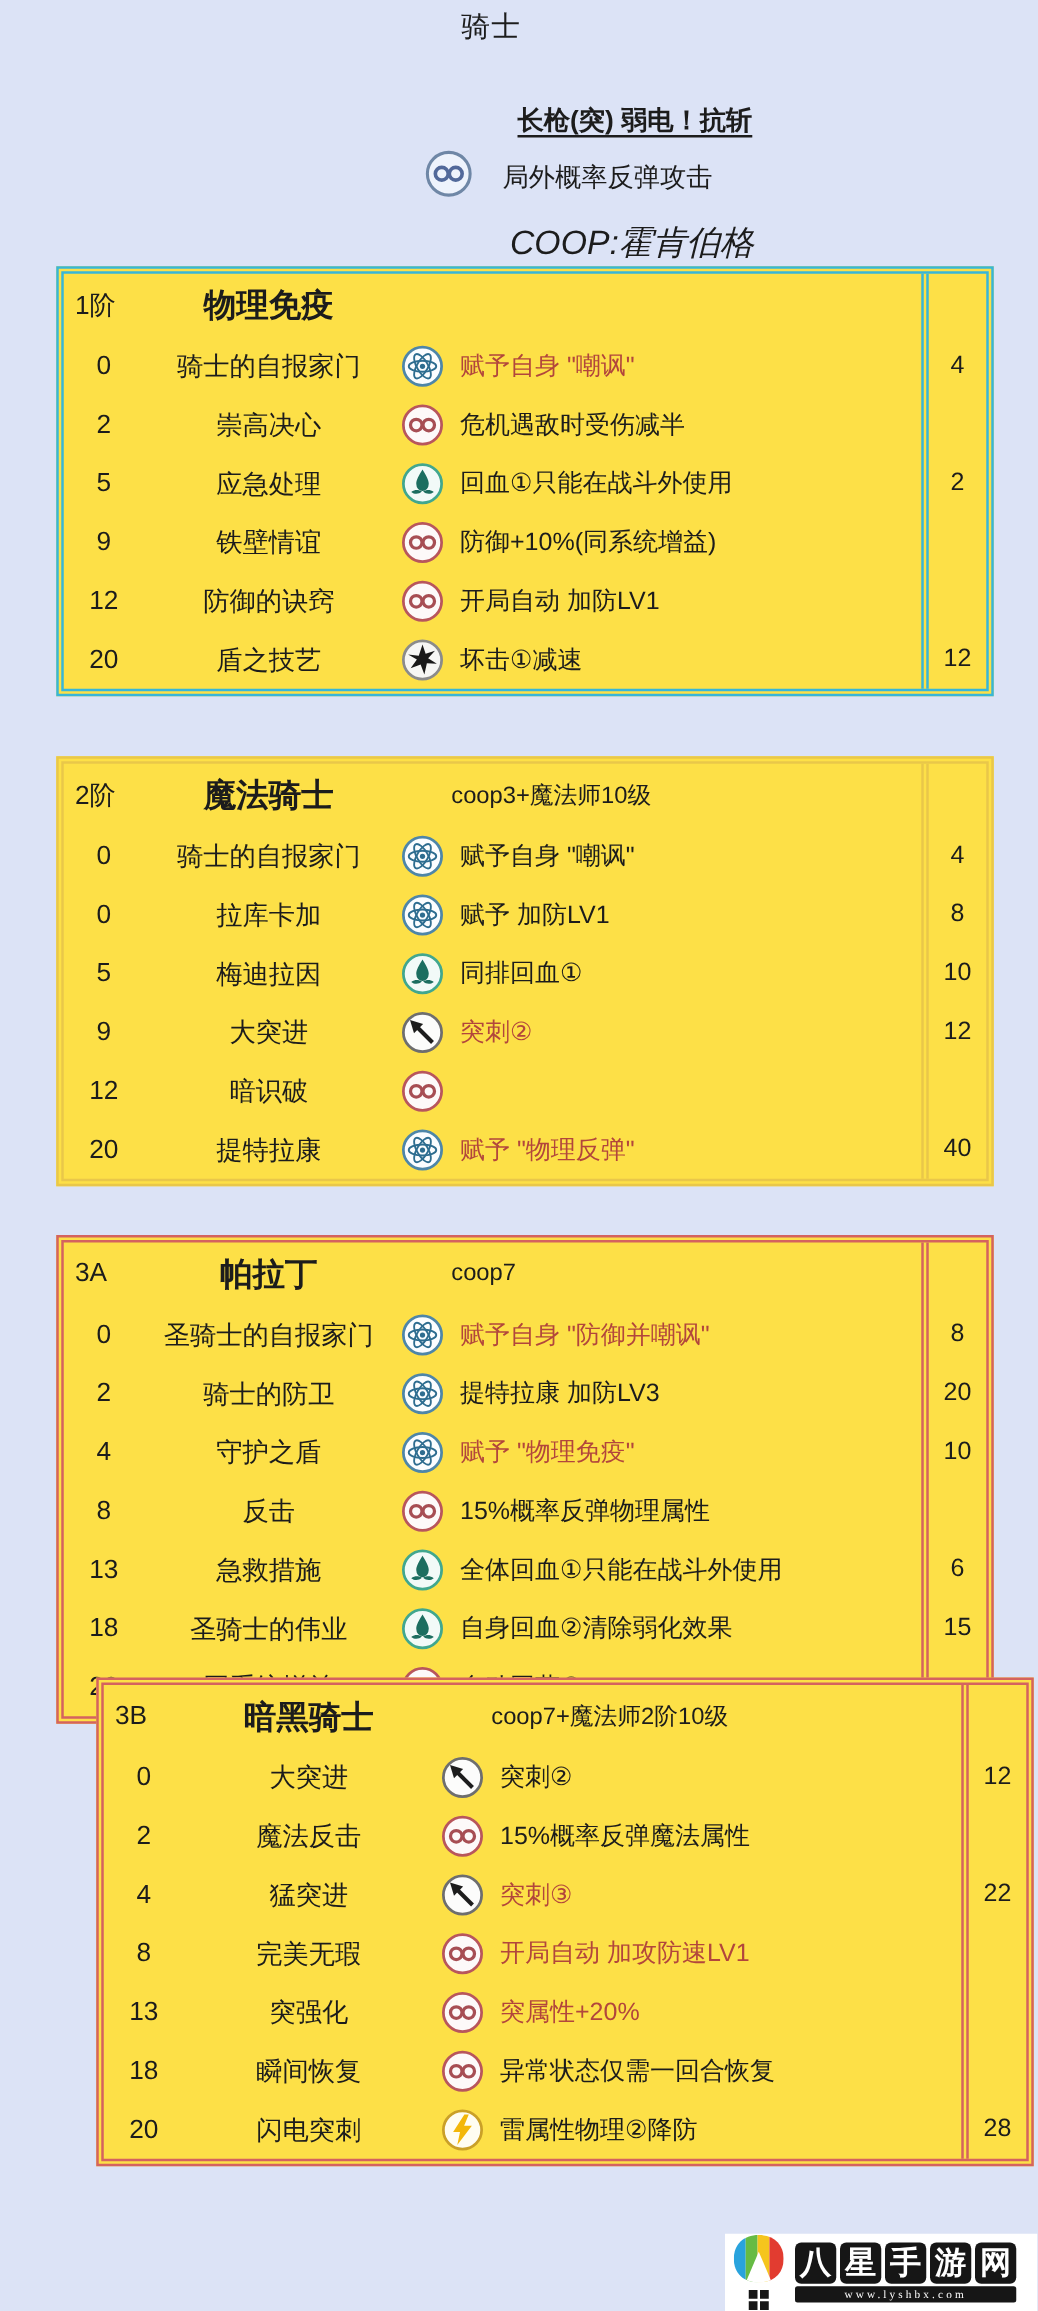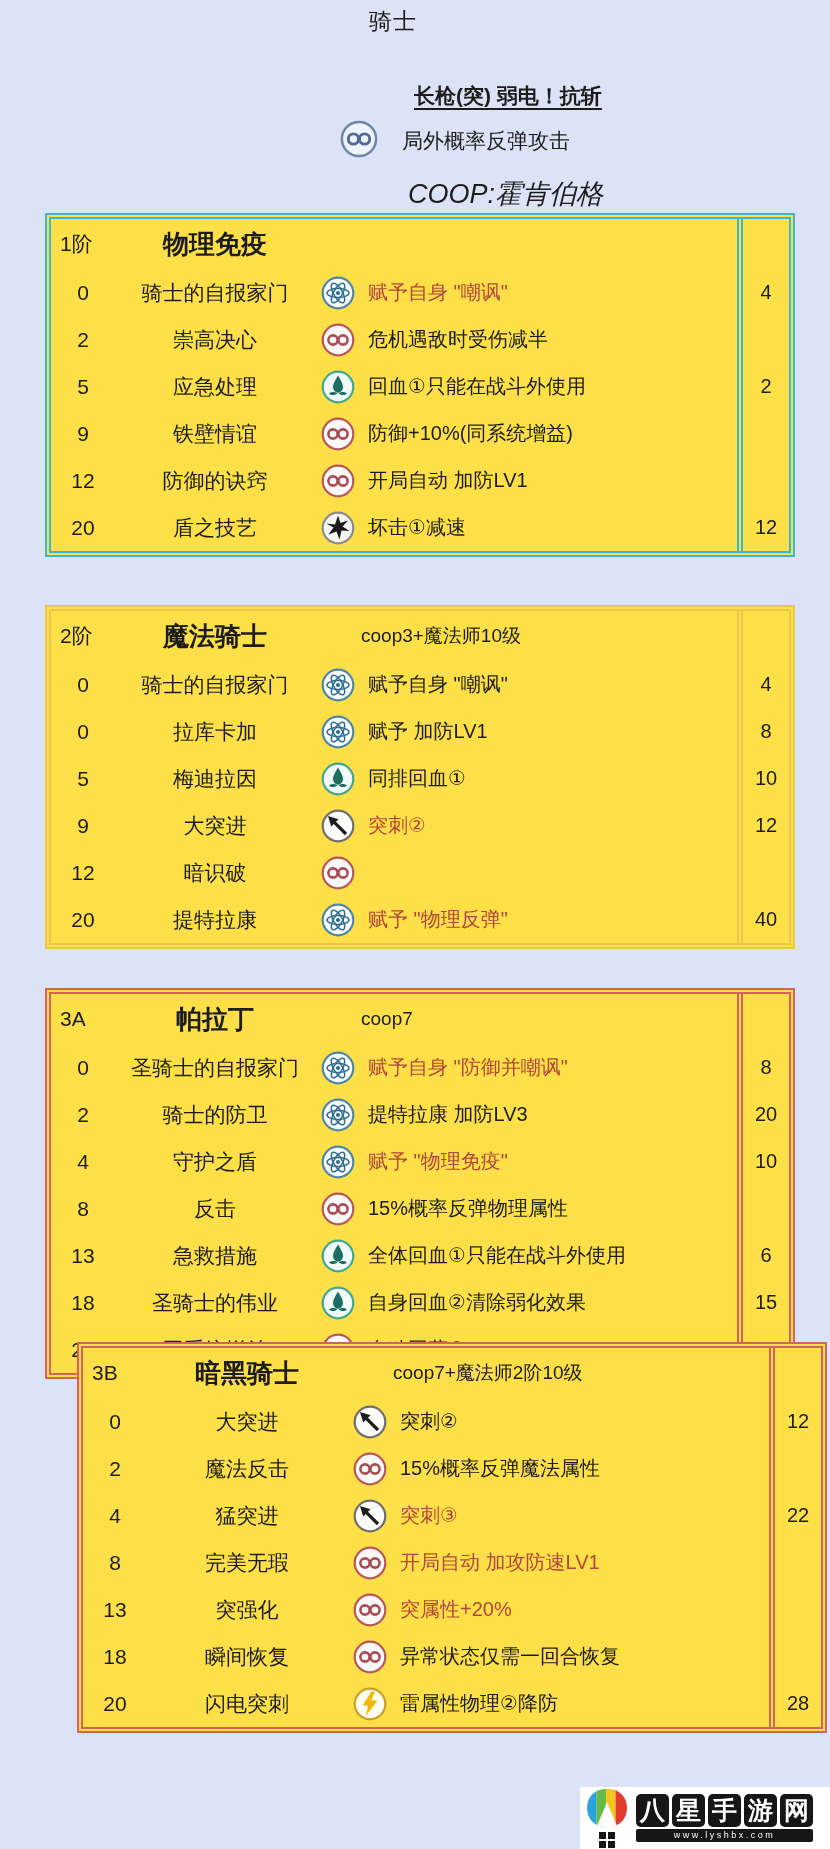--- a/index.html
+++ b/index.html
@@ -54,21 +54,21 @@
   .wm-grid{display:grid;grid-template-columns:7px 7px;grid-template-rows:7px 7px;gap:2px;}
   .wm-grid div{background:#161616;}
   .wm-right{display:flex;flex-direction:column;gap:2px;}
   .wm-tiles{display:flex;gap:3px;}
   .wm-tile{
     width:33px;height:33px;background:#161616;border-radius:5px;color:#fff;
     font-size:25px;font-weight:bold;line-height:33px;text-align:center;
   }
   .wm-url{
     height:13px;background:#161616;border-radius:2px;color:#fff;
-    font-family:Liberation Sans, sans-serif;font-size:9px;line-height:13px;
+    font-family:Liberation Serif, serif;font-size:9px;line-height:13px;
     text-align:center;letter-spacing:2.5px;white-space:nowrap;
   }
 </style>
 </head>
 <body>
 
 <div class="page-title">骑士</div>
 
 <div class="tagline">长枪(突) 弱电！抗斩</div>
 

